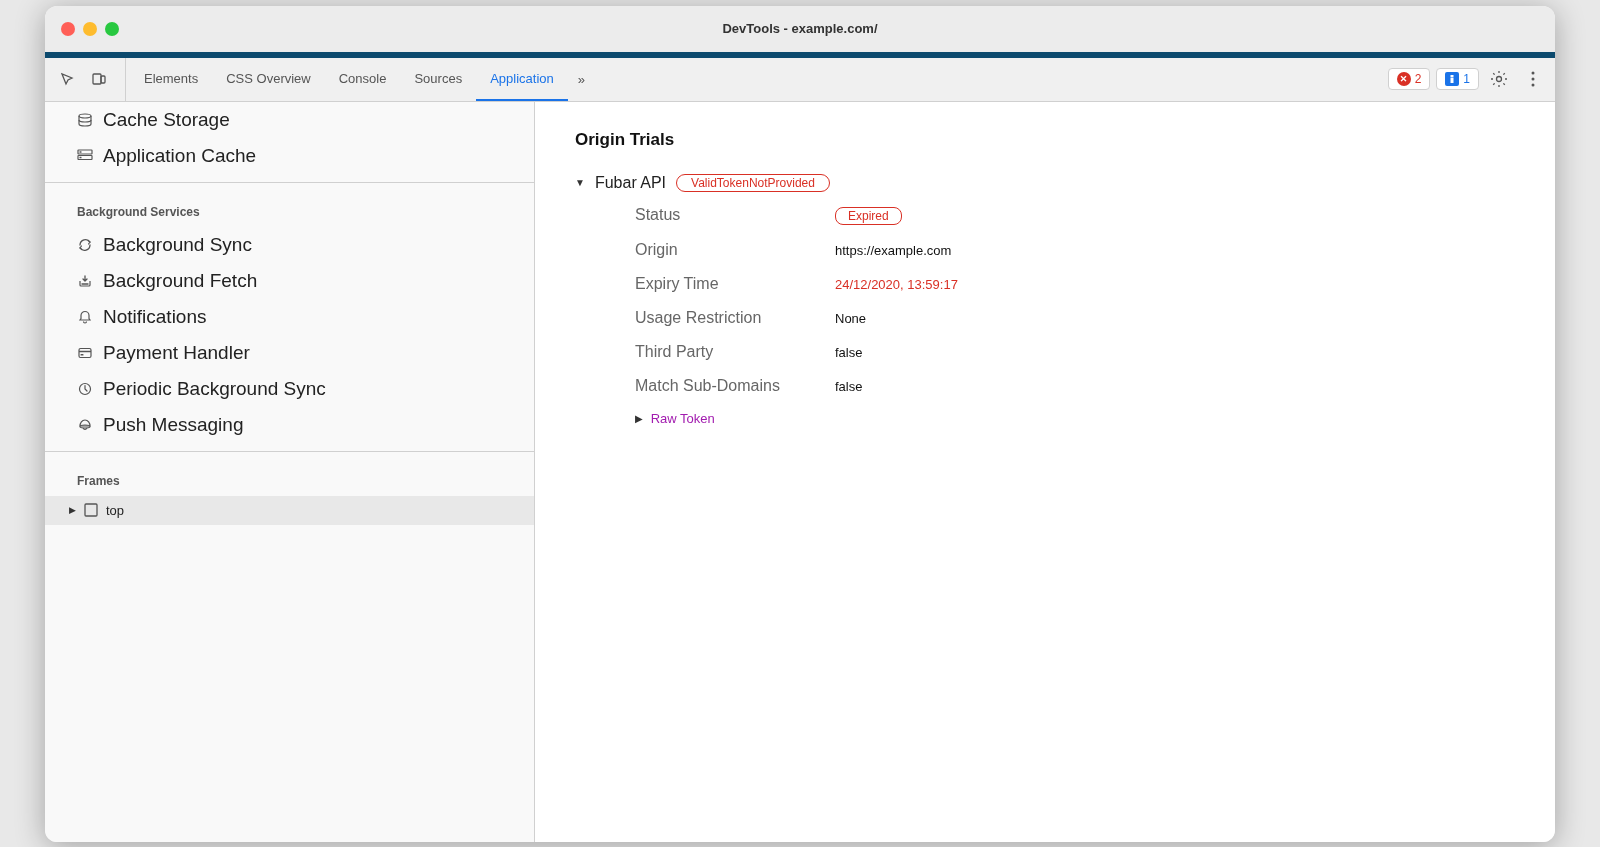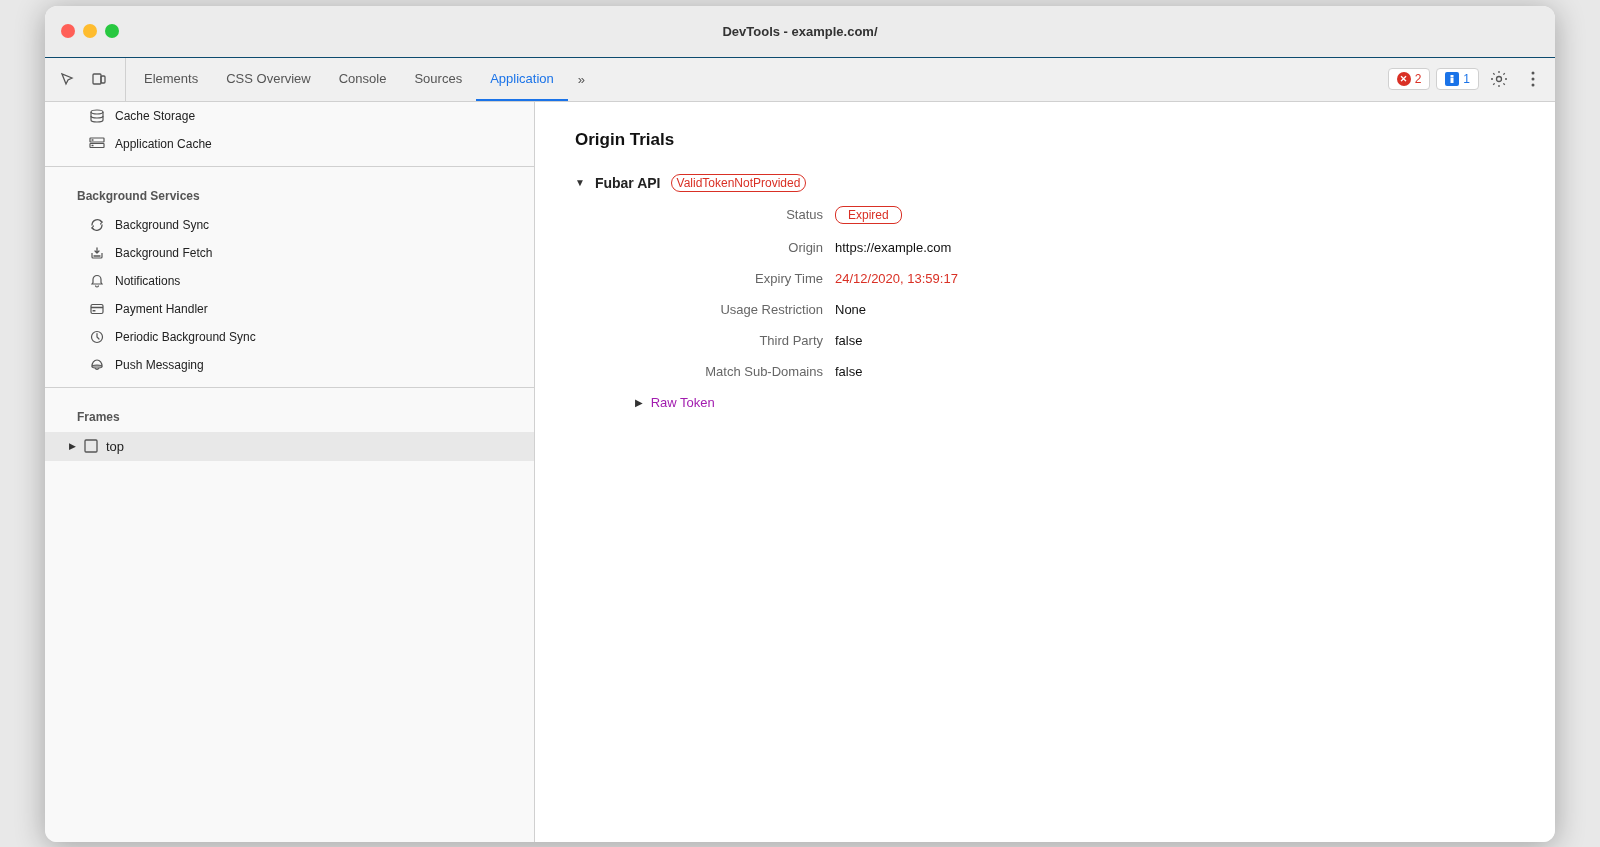--- a/index.html
+++ b/index.html
@@ -20,21 +20,21 @@
       overflow: hidden;
     }
     
     .titlebar {
       background: #ececec;
       height: 52px;
       display: flex;
       align-items: center;
       justify-content: center;
       position: relative;
-      border-bottom: 1px solid #0c4a6e;
+      border-bottom: 6px solid #0c4a6e;
       border-radius: 12px 12px 0 0;
     }
     .traffic-lights {
       position: absolute;
       left: 16px;
       display: flex;
       gap: 8px;
       align-items: center;
     }
     .tl {
@@ -155,22 +155,21 @@
       text-transform: none;
       margin-left: 16px;
     }
     .sidebar-item {
       display: flex;
       align-items: center;
       gap: 10px;
       padding: 7px 16px 7px 32px;
       cursor: pointer;
       color: #222;
-      font-size: 12px;
-      margin-left: 12px;
+      font-size: 19px;
     }
     .sidebar-item .item-icon {
       width: 16px;
       display: flex; align-items: center; justify-content: center;
       flex-shrink: 0;
       color: #555;
     }
     .sidebar-divider {
       height: 1px;
       background: #d0d0d0;
@@ -196,45 +195,44 @@
       display: flex;
       align-items: center;
       gap: 10px;
       margin-bottom: 14px;
     }
     .api-chevron {
       font-size: 10px;
       color: #333;
     }
     .api-name {
-      font-size: 14px;
-      font-weight: 700;
+      font-size: 16px;
+      font-weight: 400;
       color: #222;
     }
     .badge-tag {
       border: 1.5px solid #d93025;
       border-radius: 20px;
-      padding: 1px 5px;
+      padding: 1px 14px;
       font-size: 12px;
       color: #d93025;
       font-weight: 500;
     }
     .detail-table {
       margin-left: 60px;
     }
     .detail-row {
       display: flex;
       align-items: baseline;
       margin-bottom: 16px;
     }
     .detail-label {
       width: 200px;
-      text-align: right;
       color: #666;
-      font-size: 13px;
+      font-size: 16px;
       padding-right: 12px;
       flex-shrink: 0;
     }
     .detail-value {
       font-size: 13px;
       color: #111;
     }
     .detail-value.red { color: #d93025; font-weight: 500; }
     .detail-value.expired-badge {
       border: 1.5px solid #d93025;

